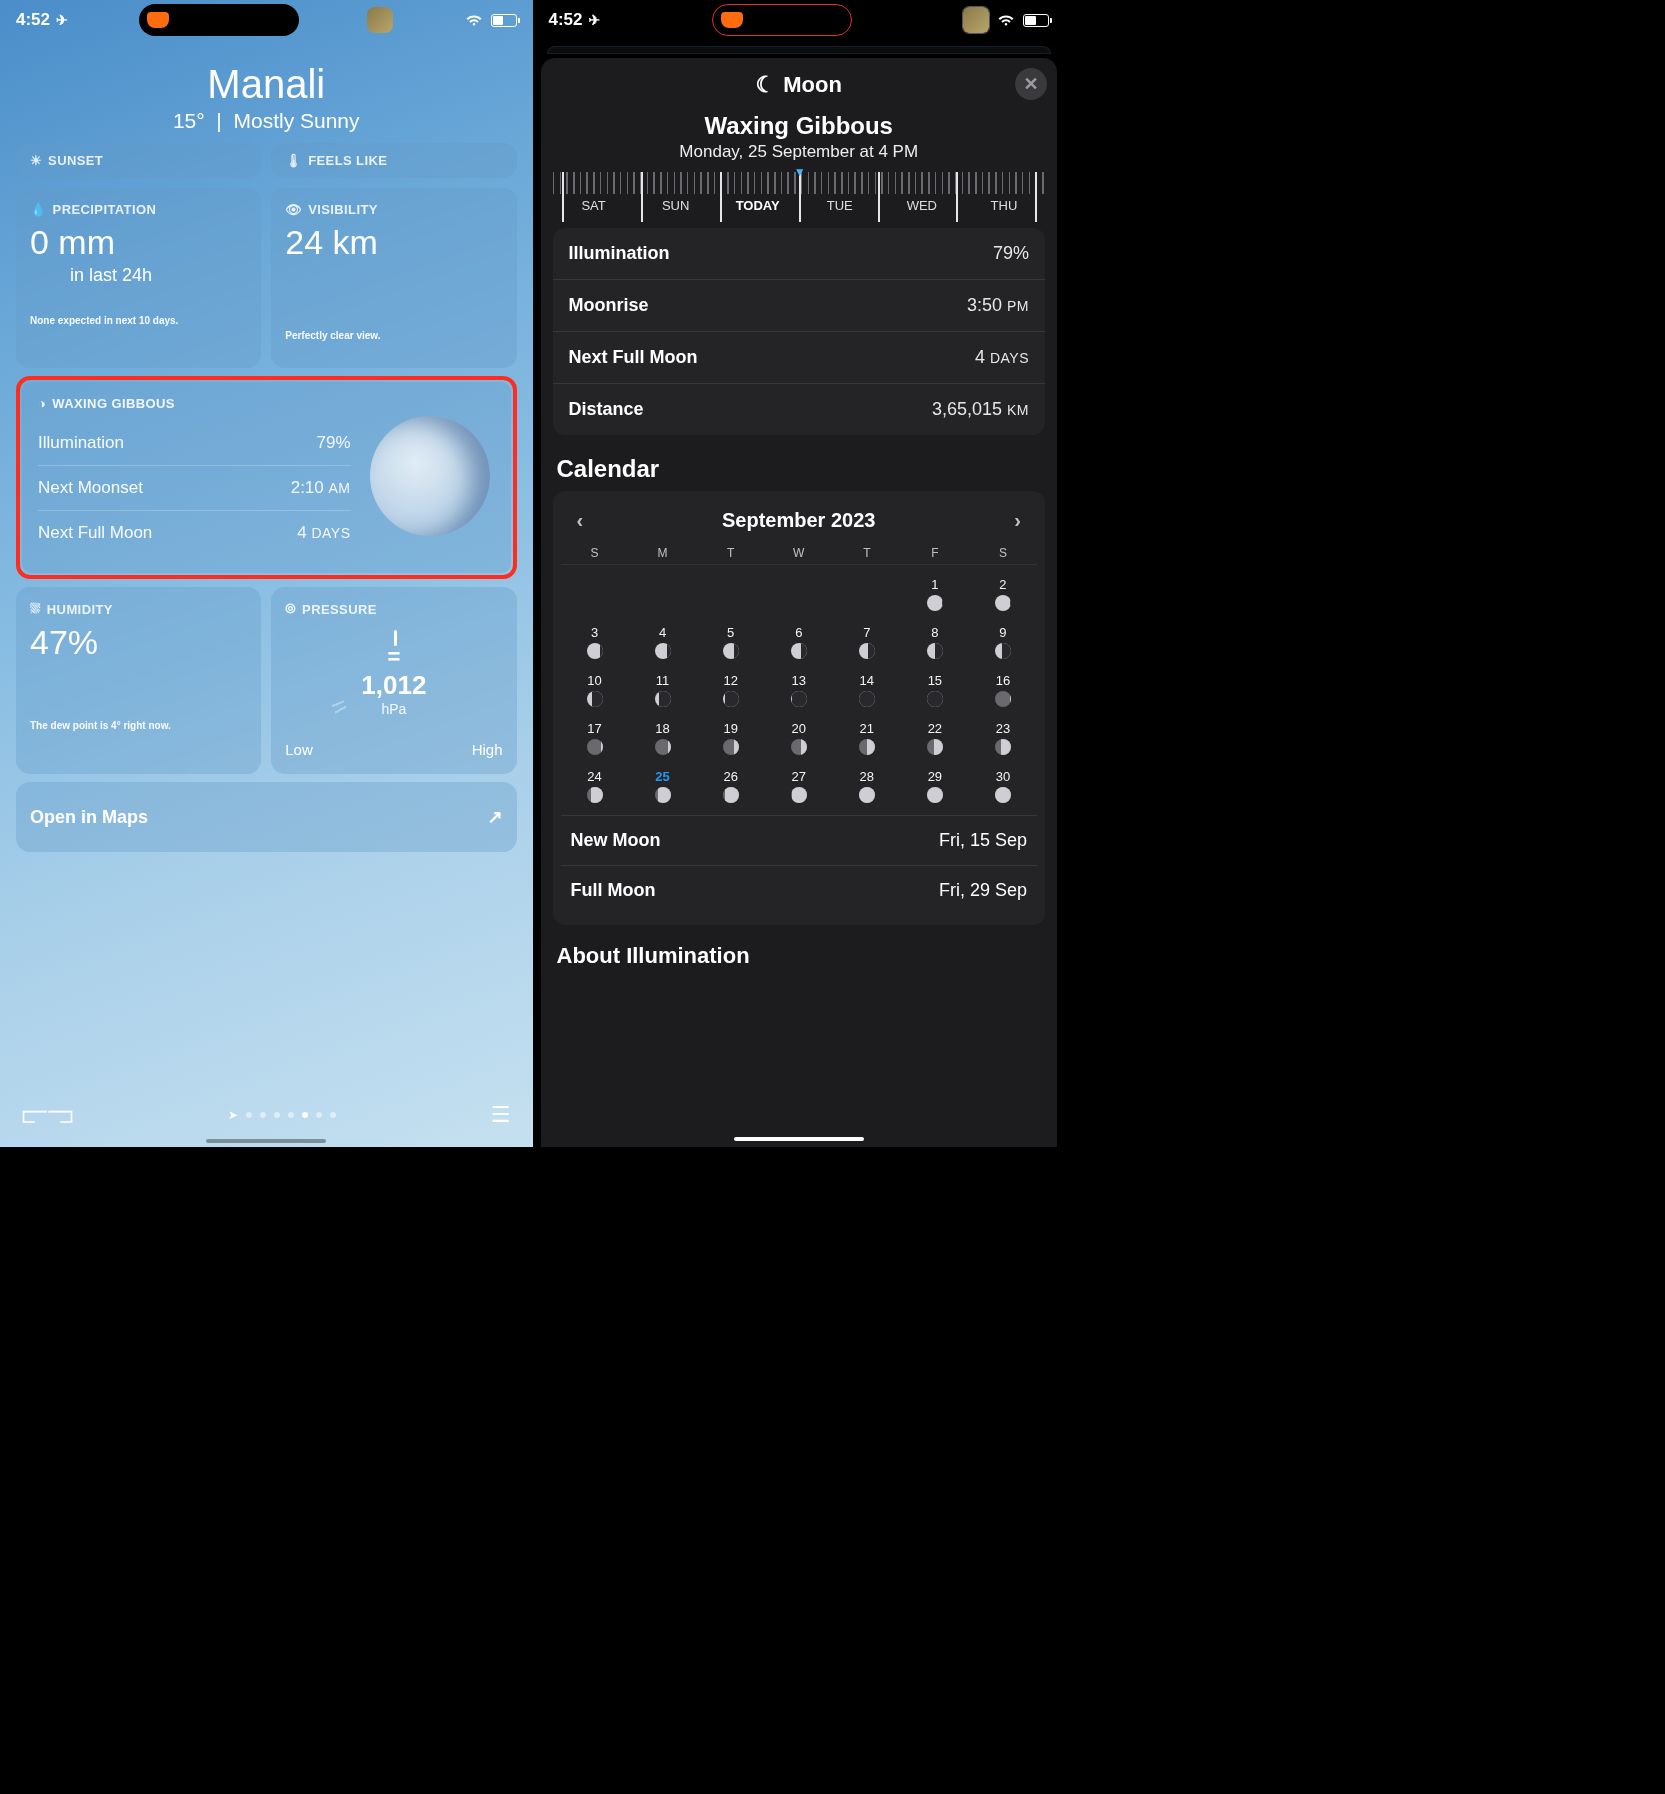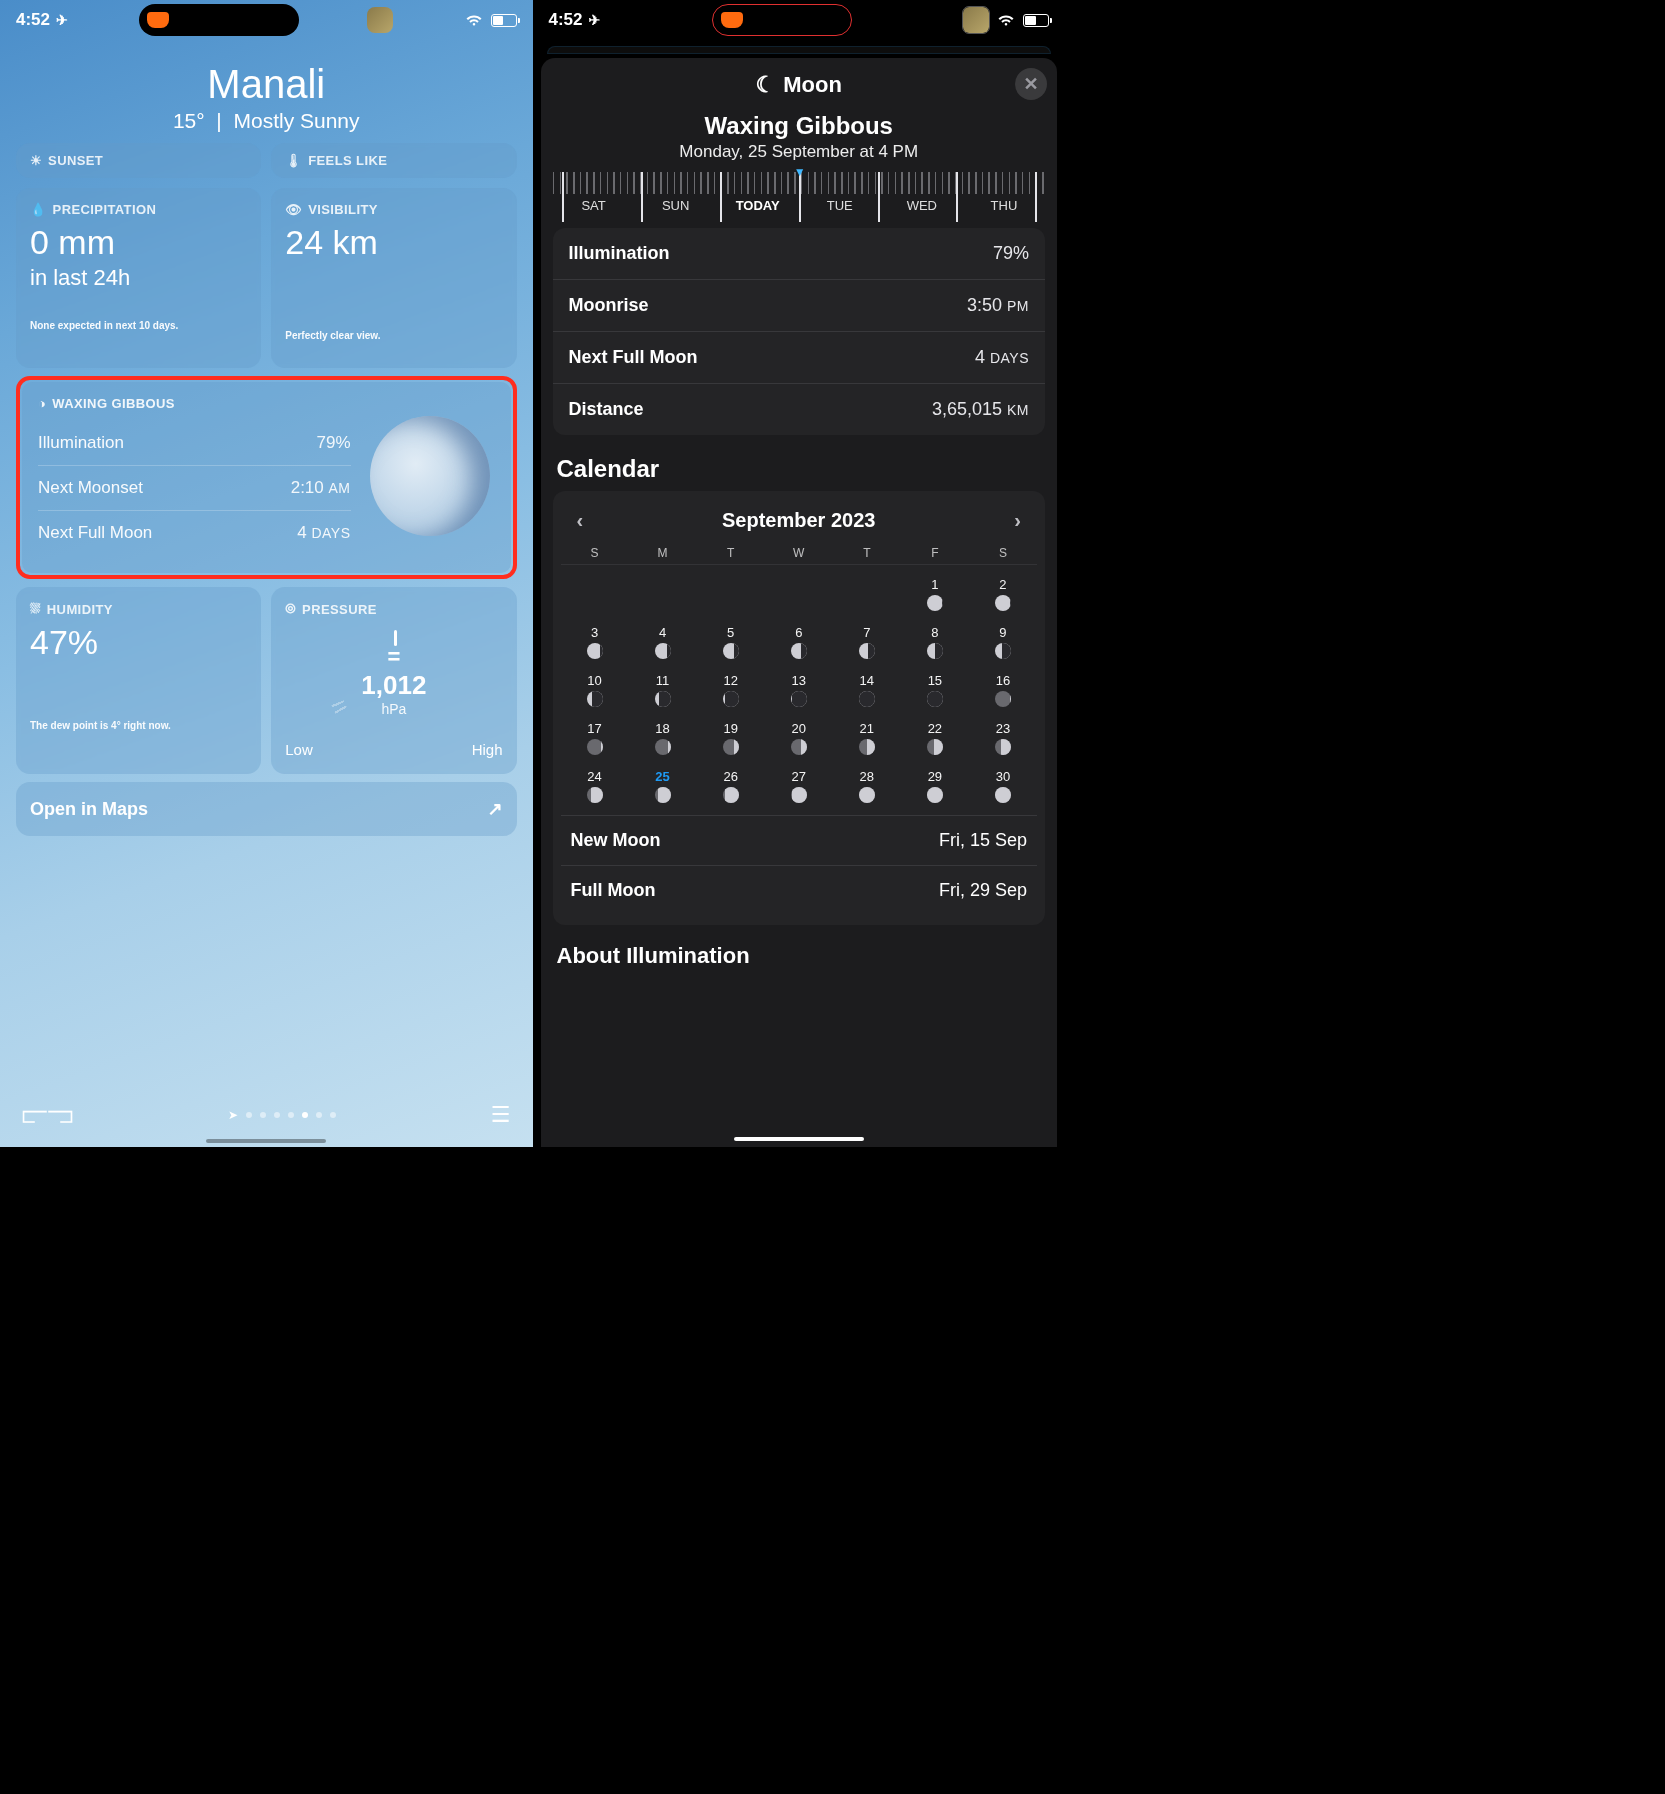--- a/index.html
+++ b/index.html
@@ -64,21 +64,21 @@
     border-radius: 14px; padding: 14px 14px 16px;
     color: #fff; backdrop-filter: blur(2px);
     min-height: 0;
   }
   .card.small { padding: 10px 14px; min-height: 34px;}
   .card-label {
     font-size: 13px; font-weight: 600; opacity: 0.85;
     letter-spacing: 0.4px; display: flex; gap: 6px; align-items: center;
   }
   .card-big { font-size: 34px; font-weight: 400; margin-top: 8px; line-height: 1;}
-  .card-sub { font-size: 22px; margin-top: 6px; }
+  .card-sub { font-size: 18px; margin-top: 6px; margin-left: 40px; }
   .card-note { font-size: 10px; margin-top: 28px; line-height: 1.3; opacity: 0.95; font-weight: bold;}
   .double-card { min-height: 180px; }
   .moon-card-wrap {
     margin: 8px 0; border: 4px solid #ff2d1f; border-radius: 14px;
     padding: 2px;
   }
   .moon-card {
     background: rgba(100,155,200,0.35); border-radius: 10px;
     padding: 14px 16px 18px; color: #fff; position: relative;
     display: flex; gap: 14px;
@@ -103,21 +103,21 @@
   }
   .pressure-gauge {
     position: relative; width: 150px; height: 110px; margin: 8px auto 4px;
   }
   .gauge-text { text-align:center;}
   .gauge-eq { font-size: 22px; font-weight: 600; }
   .gauge-val { font-size: 26px; font-weight: 600; }
   .gauge-unit { font-size: 14px; opacity: 0.9; }
   .gauge-lowhigh { display:flex; justify-content:space-between; font-size:15px; margin-top:6px;}
   .open-maps-card {
-    margin-top: 8px; padding: 16px 14px; display:flex; justify-content:space-between;
+    margin-top: 8px; padding: 24px 14px; display:flex; justify-content:space-between;
     align-items:center; background: rgba(100,155,200,0.35); border-radius: 14px;
     color:#fff; font-size:18px; font-weight:600;
   }
   .bottombar {
     position:absolute; bottom:0; left:0; right:0;
     display:flex; justify-content:space-between; align-items:center;
     padding: 14px 22px 18px; color:#fff;
   }
   .dots { display:flex; gap:8px; align-items:center;}
   .dot { width:6px; height:6px; background:#fff; opacity:0.5; border-radius:50%;}

